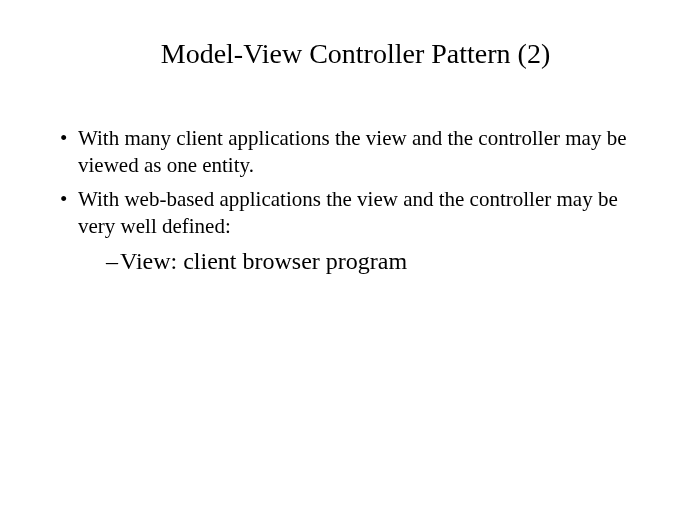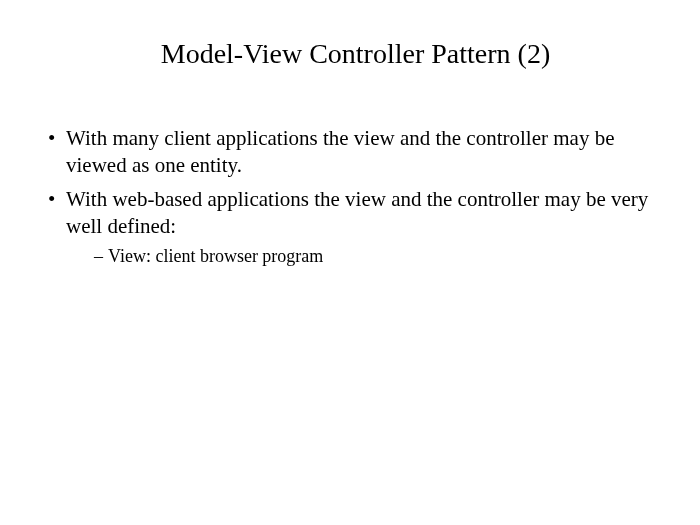--- a/index.html
+++ b/index.html
@@ -28,21 +28,21 @@
       margin-left: 11px;
     }
     .content {
       margin-top: 55px;
       margin-left: 48px;
       margin-right: 48px;
     }
     .bullet-list {
       list-style: none;
       padding: 0;
-      margin: 0;
+      margin: 12px;
     }
     .bullet-item {
       font-size: 21px;
       color: #000000;
       line-height: 1.3;
       margin-bottom: 6px;
       position: relative;
       padding-left: 18px;
     }
     .bullet-item::before {
@@ -50,21 +50,21 @@
       position: absolute;
       left: 0;
       top: 0;
     }
     .sub-list {
       list-style: none;
       padding: 0;
       margin: 3px 0 0 28px;
     }
     .sub-item {
-      font-size: 18px;
+      font-size: 24px;
       color: #000000;
       line-height: 1.5;
       position: relative;
       padding-left: 14px;
     }
     .sub-item::before {
       content: "–";
       position: absolute;
       left: 0;
       top: 0;

